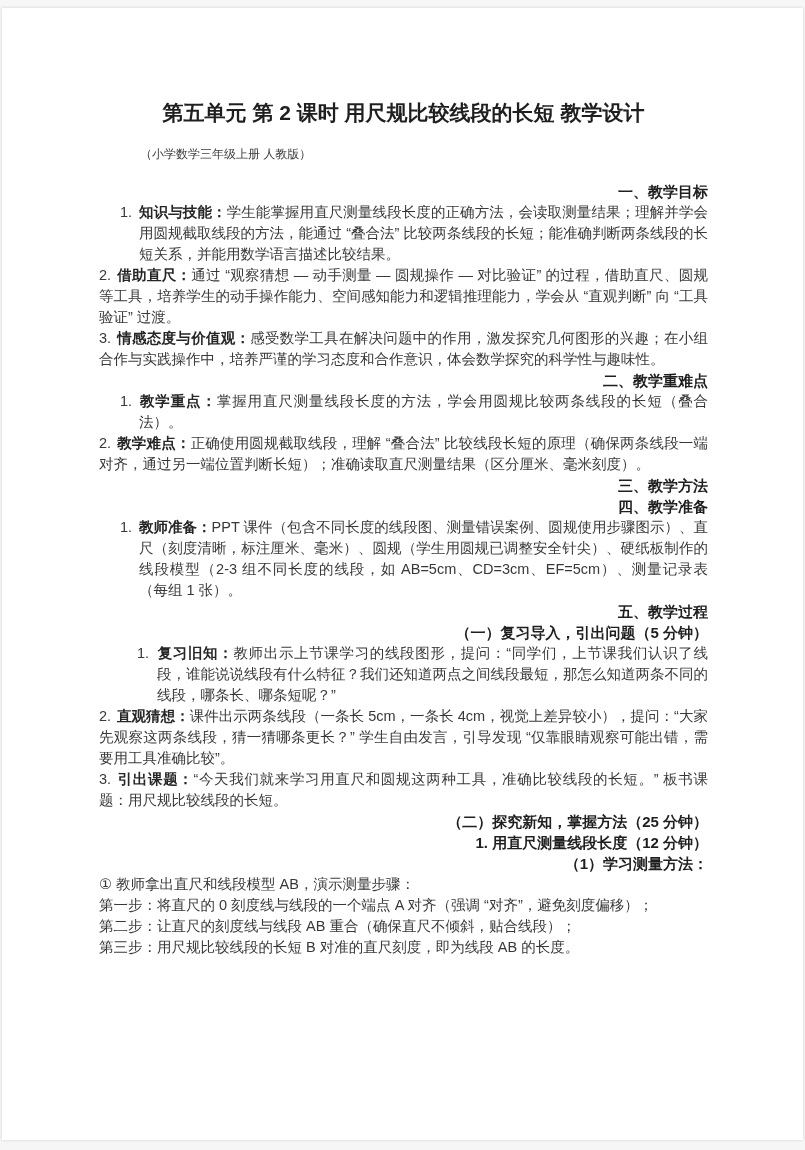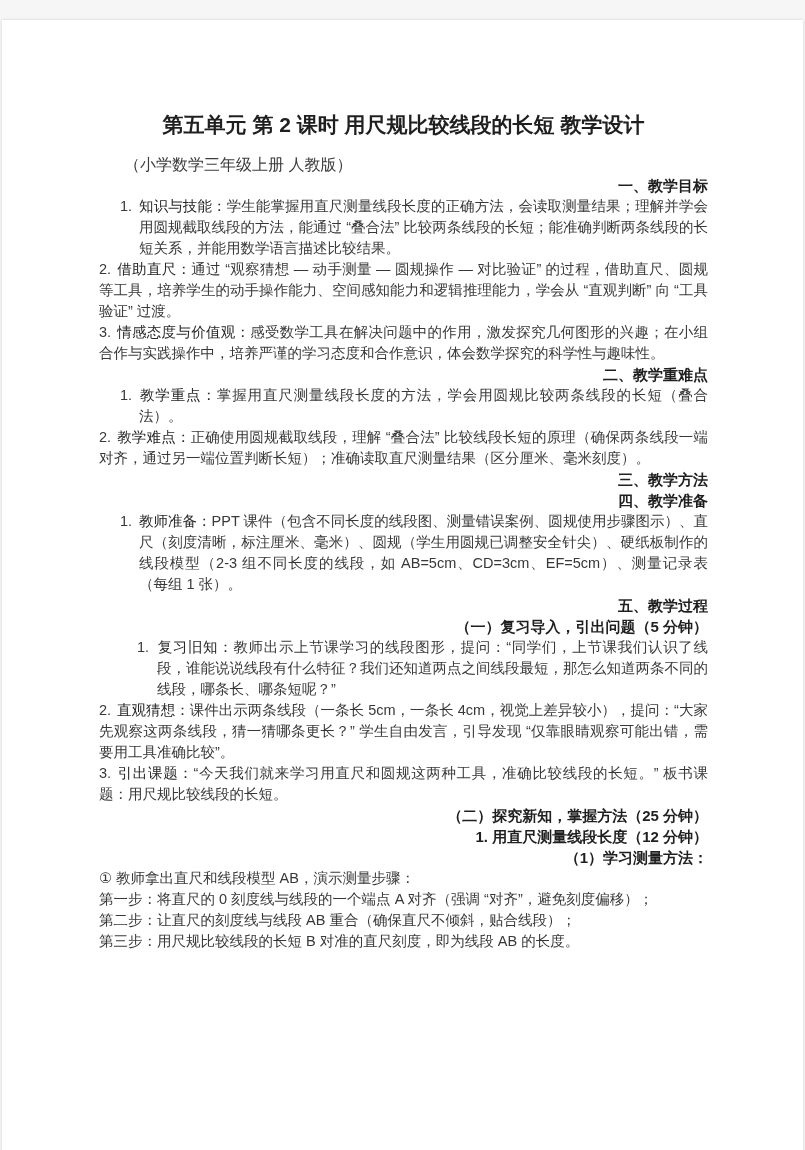--- a/index.html
+++ b/index.html
@@ -3,43 +3,43 @@
 <meta charset="utf-8">
 <style>
   html,body{margin:0;padding:0;}
   body{
     width:805px;height:1150px;overflow:hidden;
     background:#f6f6f6;
     font-family:"Liberation Sans","DejaVu Sans",sans-serif;
   }
   .canvas{
     width:805px;height:825px;box-sizing:border-box;
-    padding:20px 2px 10px 2px;
+    padding:8px 2px 10px 2px;
   }
   .page{
     background:#ffffff;
     min-height:1132px;box-sizing:border-box;
     padding:90px 95px 40px 97px;
     box-shadow:0 0 3px rgba(0,0,0,.15);
   }
   .title{
     margin:0 0 14px 0;
     font-size:21px;line-height:30px;font-weight:bold;color:#1f1f1f;
     text-align:center;
   }
   .subtitle{
-    margin:0;padding-left:25px;
-    font-size:16px;line-height:21px;color:#3d3d3d;
+    margin:16px;padding-left:25px;
+    font-size:12px;line-height:21px;color:#3d3d3d;
   }
   #doc-body{font-size:14.5px;line-height:21px;color:#383838;}
   .blk{text-align:justify;}
   .h1,.h2,.h3,.h4{font-size:15px;text-align:right;}
   .h1 .txt,.h2 .txt,.h3 .txt,.h4 .txt{font-weight:bold;color:#1f1f1f;}
   .h2,.h4{padding-left:6px;}
-  .lbl{font-weight:normal;color:#262626;}
+  .lbl{font-weight:bold;color:#262626;}
   .num{display:inline-block;text-indent:0;}
   .li-indent{padding-left:40px;text-indent:-19px;}
   .li-indent .num{width:19px;}
   .li-indent2{padding-left:58px;text-indent:-20px;}
   .li-indent2 .num{width:20px;}
   .li-margin .num{width:18px;}
 </style>
 </head>
 <body>
 

